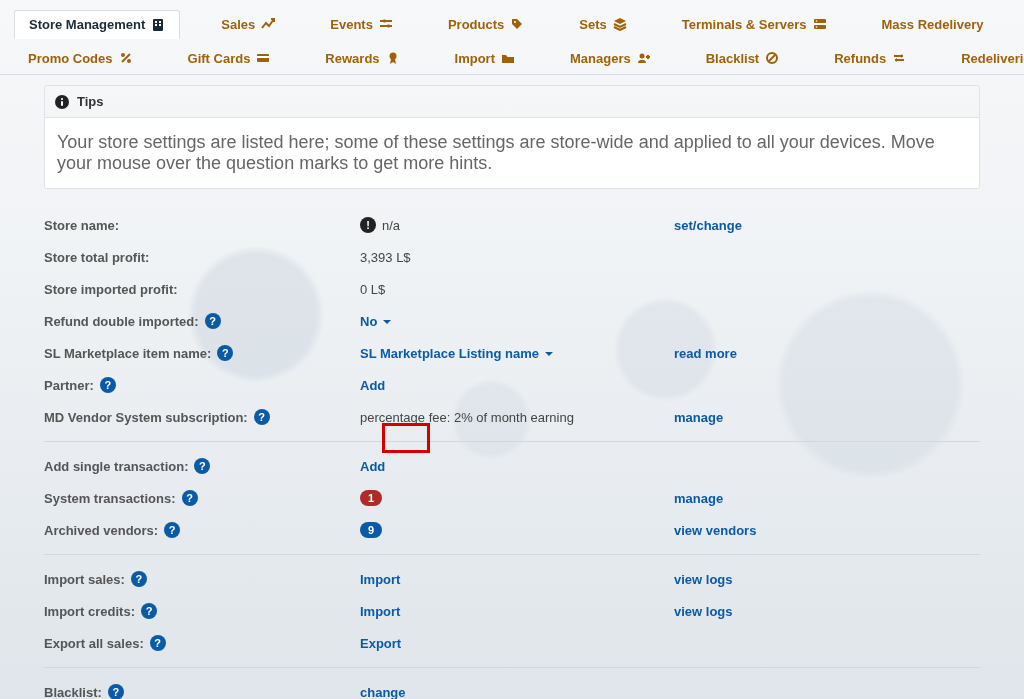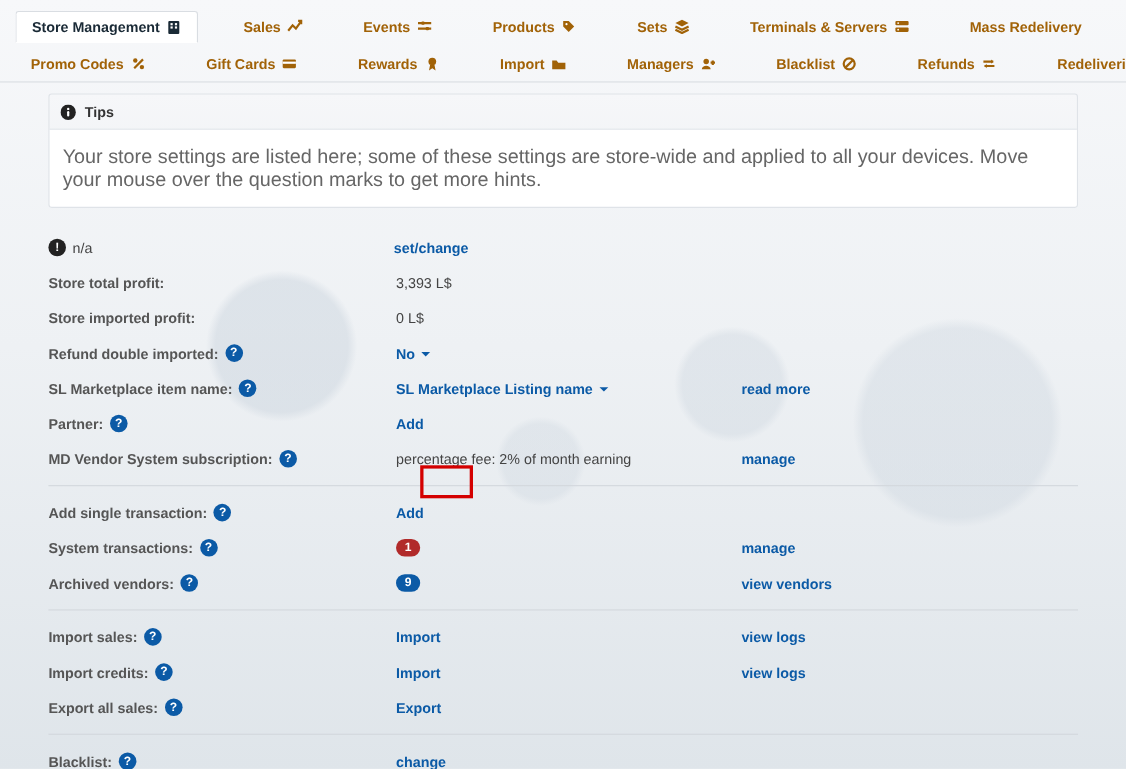--- a/index.html
+++ b/index.html
@@ -333,20 +333,23 @@
           </svg>
         </span>
       <span>Tips</span>
     </div>
     <div class="tips-body">Your store settings are listed here; some of these settings are store-wide and applied to all your devices. Move your mouse over the question marks to get more hints.</div>
   </div>
 
   <div class="panel">
 
     <div class="row">
+      <div class="label">
+          <span>Store name:</span>
+        </div>
       <div class="valcell">
         <span class="excl">!</span>
         <span>n/a</span>
       </div>
       <div class="actcell"><span class="link">set/change</span></div>
     </div>
 
     <div class="row">
       <div class="label">
           <span>Store total profit:</span>

